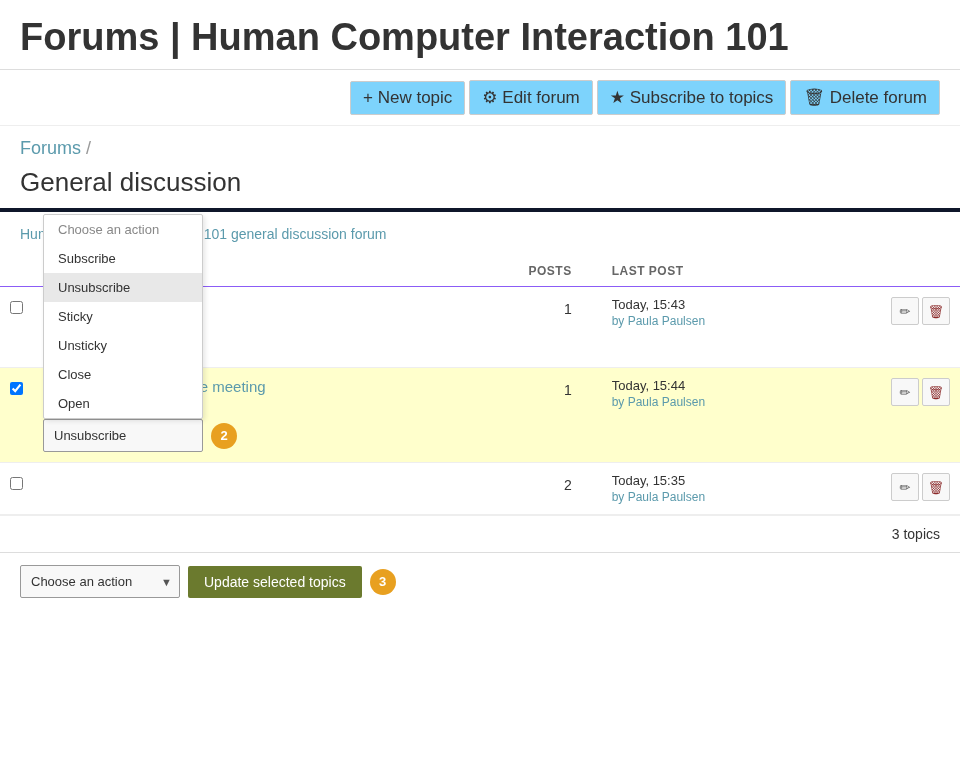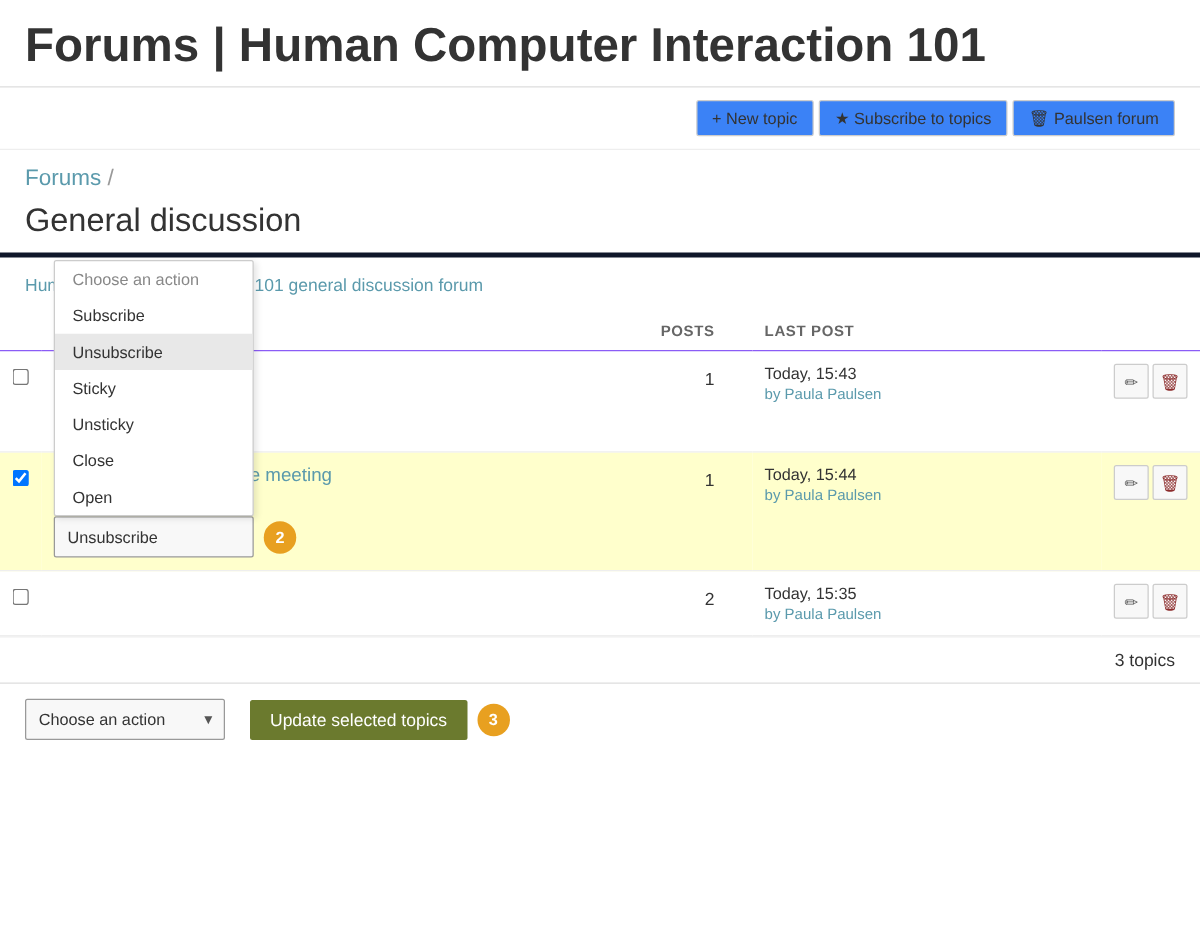--- a/index.html
+++ b/index.html
@@ -2,21 +2,21 @@
 <html><head>
   <meta charset="utf-8">
   <style>
     * { box-sizing: border-box; margin: 0; padding: 0; }
     body { font-family: Arial, sans-serif; font-size: 14px; color: #333; background: #fff; width: 960px; }
 
     .page-header { padding: 16px 20px 10px 20px; border-bottom: 1px solid #ddd; }
     .page-header h1 { font-size: 38px; font-weight: bold; color: #333; }
 
     .toolbar { display: flex; justify-content: flex-end; align-items: center; padding: 10px 20px; gap: 4px; border-bottom: 1px solid #eee; }
-    .toolbar-btn { display: flex; align-items: center; gap: 5px; padding: 6px 12px; border: 1px solid #ccc; background: #3b82f6; cursor: pointer; font-size: 13px; color: #333; text-decoration: none; border-radius: 2px; }
+    .toolbar-btn { display: flex; align-items: center; gap: 5px; padding: 6px 12px; border: 1px solid #ccc; background: #7dd3fc; cursor: pointer; font-size: 17px; color: #333; text-decoration: none; border-radius: 2px; }
 
     .breadcrumb { padding: 12px 20px 4px 20px; font-size: 18px; color: #5b9aac; }
     .breadcrumb a { color: #5b9aac; text-decoration: none; }
     .breadcrumb span { color: #999; }
 
     .forum-title { padding: 4px 20px 10px 20px; font-size: 26px; font-weight: normal; color: #333; border-bottom: 4px solid #0f172a; }
 
     .forum-desc { padding: 14px 20px; font-size: 14px; color: #5b9aac; }
 
     .topics-table { width: 100%; border-collapse: collapse; }
@@ -47,21 +47,21 @@
     .action-btn.delete { color: #8b2a2a; }
     .action-btn-group { display: flex; gap: 3px; }
 
     .bottom-bar { display: flex; align-items: center; justify-content: flex-end; padding: 10px 20px; border-top: 1px solid #eee; font-size: 13px; color: #555; }
     .topics-count { color: #333; font-size: 14px; }
 
     .footer-actions { display: flex; align-items: center; gap: 0; padding: 12px 20px; border-top: 1px solid #ddd; }
     .action-select-wrapper { position: relative; display: inline-block; }
     .action-select { appearance: none; -webkit-appearance: none; padding: 8px 30px 8px 10px; border: 1px solid #999; background: #f8f8f8; font-size: 13px; color: #333; cursor: pointer; min-width: 160px; border-radius: 2px; }
     .select-arrow { position: absolute; right: 8px; top: 50%; transform: translateY(-50%); pointer-events: none; font-size: 11px; color: #555; }
-    .update-btn { padding: 8px 16px; background: #6b7a2e; color: #fff; border: none; font-size: 14px; cursor: pointer; border-radius: 2px; margin-left: 20px; }
+    .update-btn { padding: 8px 16px; background: #6b7a2e; color: #fff; border: none; font-size: 14px; cursor: pointer; border-radius: 2px; margin-left: 8px; }
 
     .step-badge { display: inline-flex; align-items: center; justify-content: center; width: 26px; height: 26px; border-radius: 50%; background: #e8a020; color: #fff; font-size: 13px; font-weight: bold; margin-left: 8px; }
 
     
     .dropdown-menu { position: absolute; left: 0; top: 100%; background: #fff; border: 1px solid #ccc; border-radius: 2px; min-width: 160px; z-index: 100; box-shadow: 2px 2px 5px rgba(0,0,0,0.1); }
     .dropdown-menu .menu-item { display: block; padding: 7px 14px; font-size: 13px; color: #333; cursor: pointer; white-space: nowrap; }
     .dropdown-menu .menu-item.selected { background: #e8e8e8; }
     .dropdown-menu .menu-item.header-item { color: #888; cursor: default; }
 
     .inline-action-area { display: flex; align-items: center; position: relative; }
@@ -70,22 +70,23 @@
   </style>
 </head>
 <body>
 
 <div class="page-header">
   <h1>Forums | Human Computer Interaction 101</h1>
 </div>
 
 <div class="toolbar">
   <button class="toolbar-btn">+ New topic</button>
+  <button class="toolbar-btn">⚙ Edit forum</button>
   <button class="toolbar-btn">★ Subscribe to topics</button>
-  <button class="toolbar-btn">🗑 Paulsen forum</button>
+  <button class="toolbar-btn">🗑 Delete forum</button>
 </div>
 
 <div class="breadcrumb">
   <a href="#">Forums</a>
   <span>/</span>
 </div>
 
 <div class="forum-title">General discussion</div>
 
 <div class="forum-desc">Human Computer Interaction 101 general discussion forum</div>

